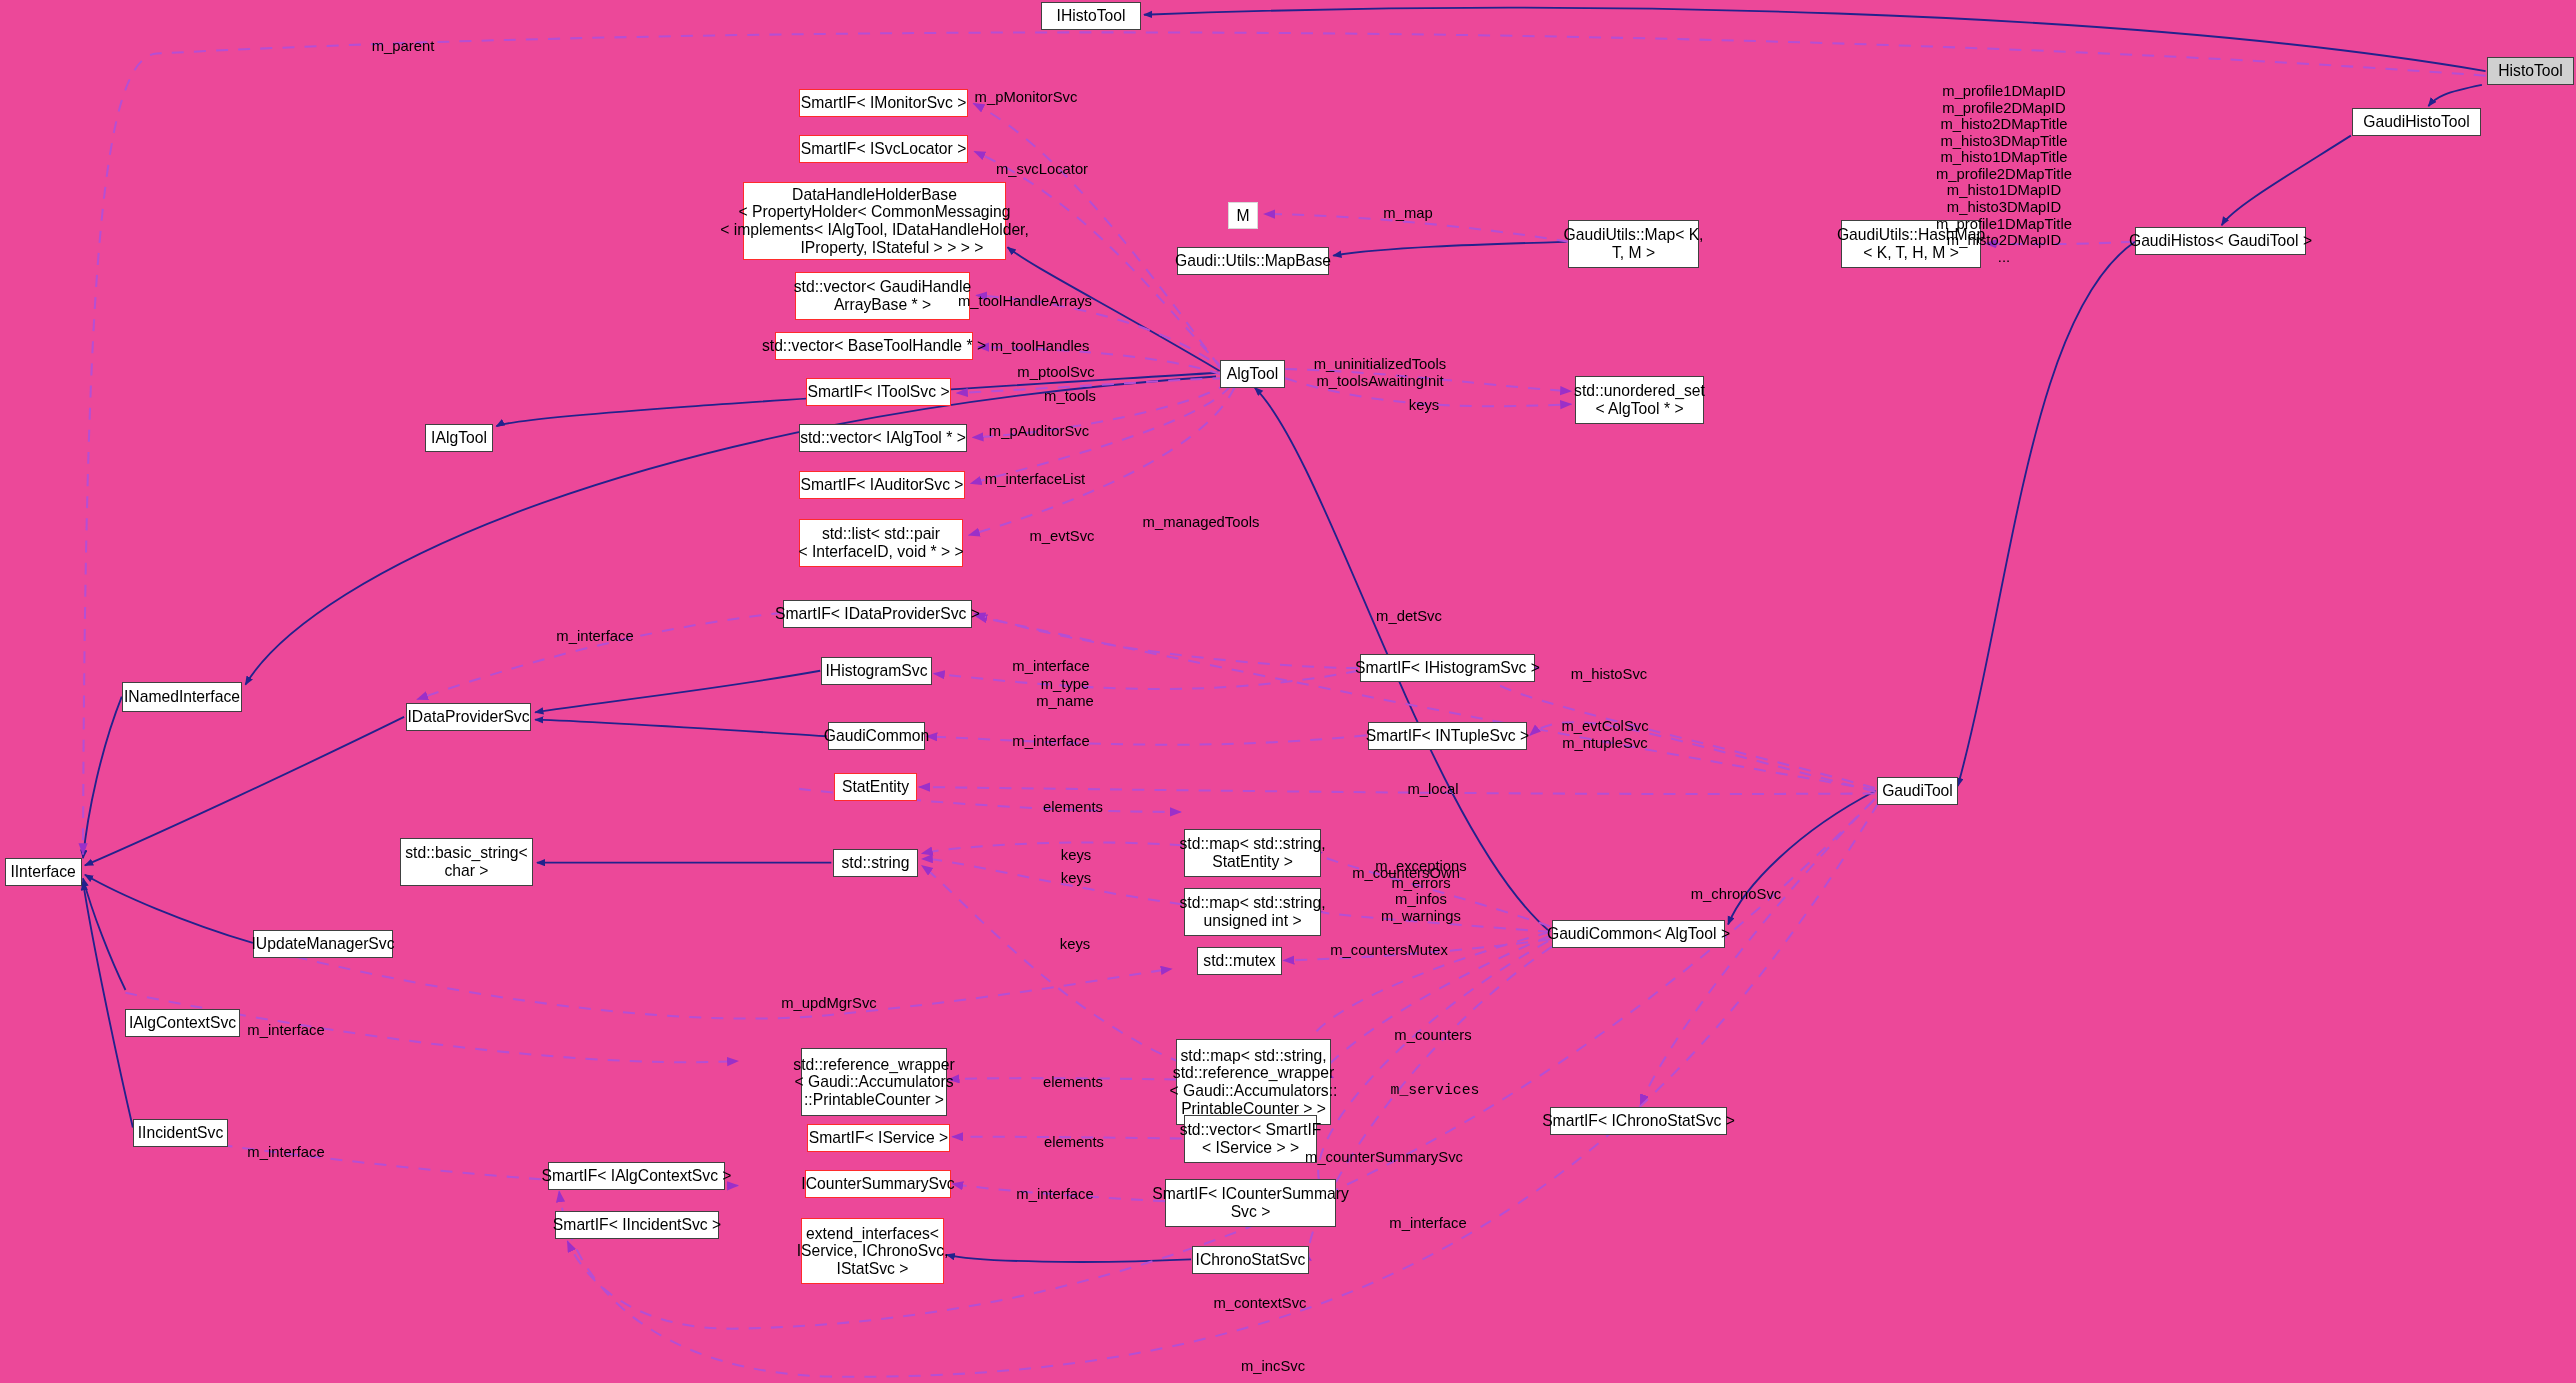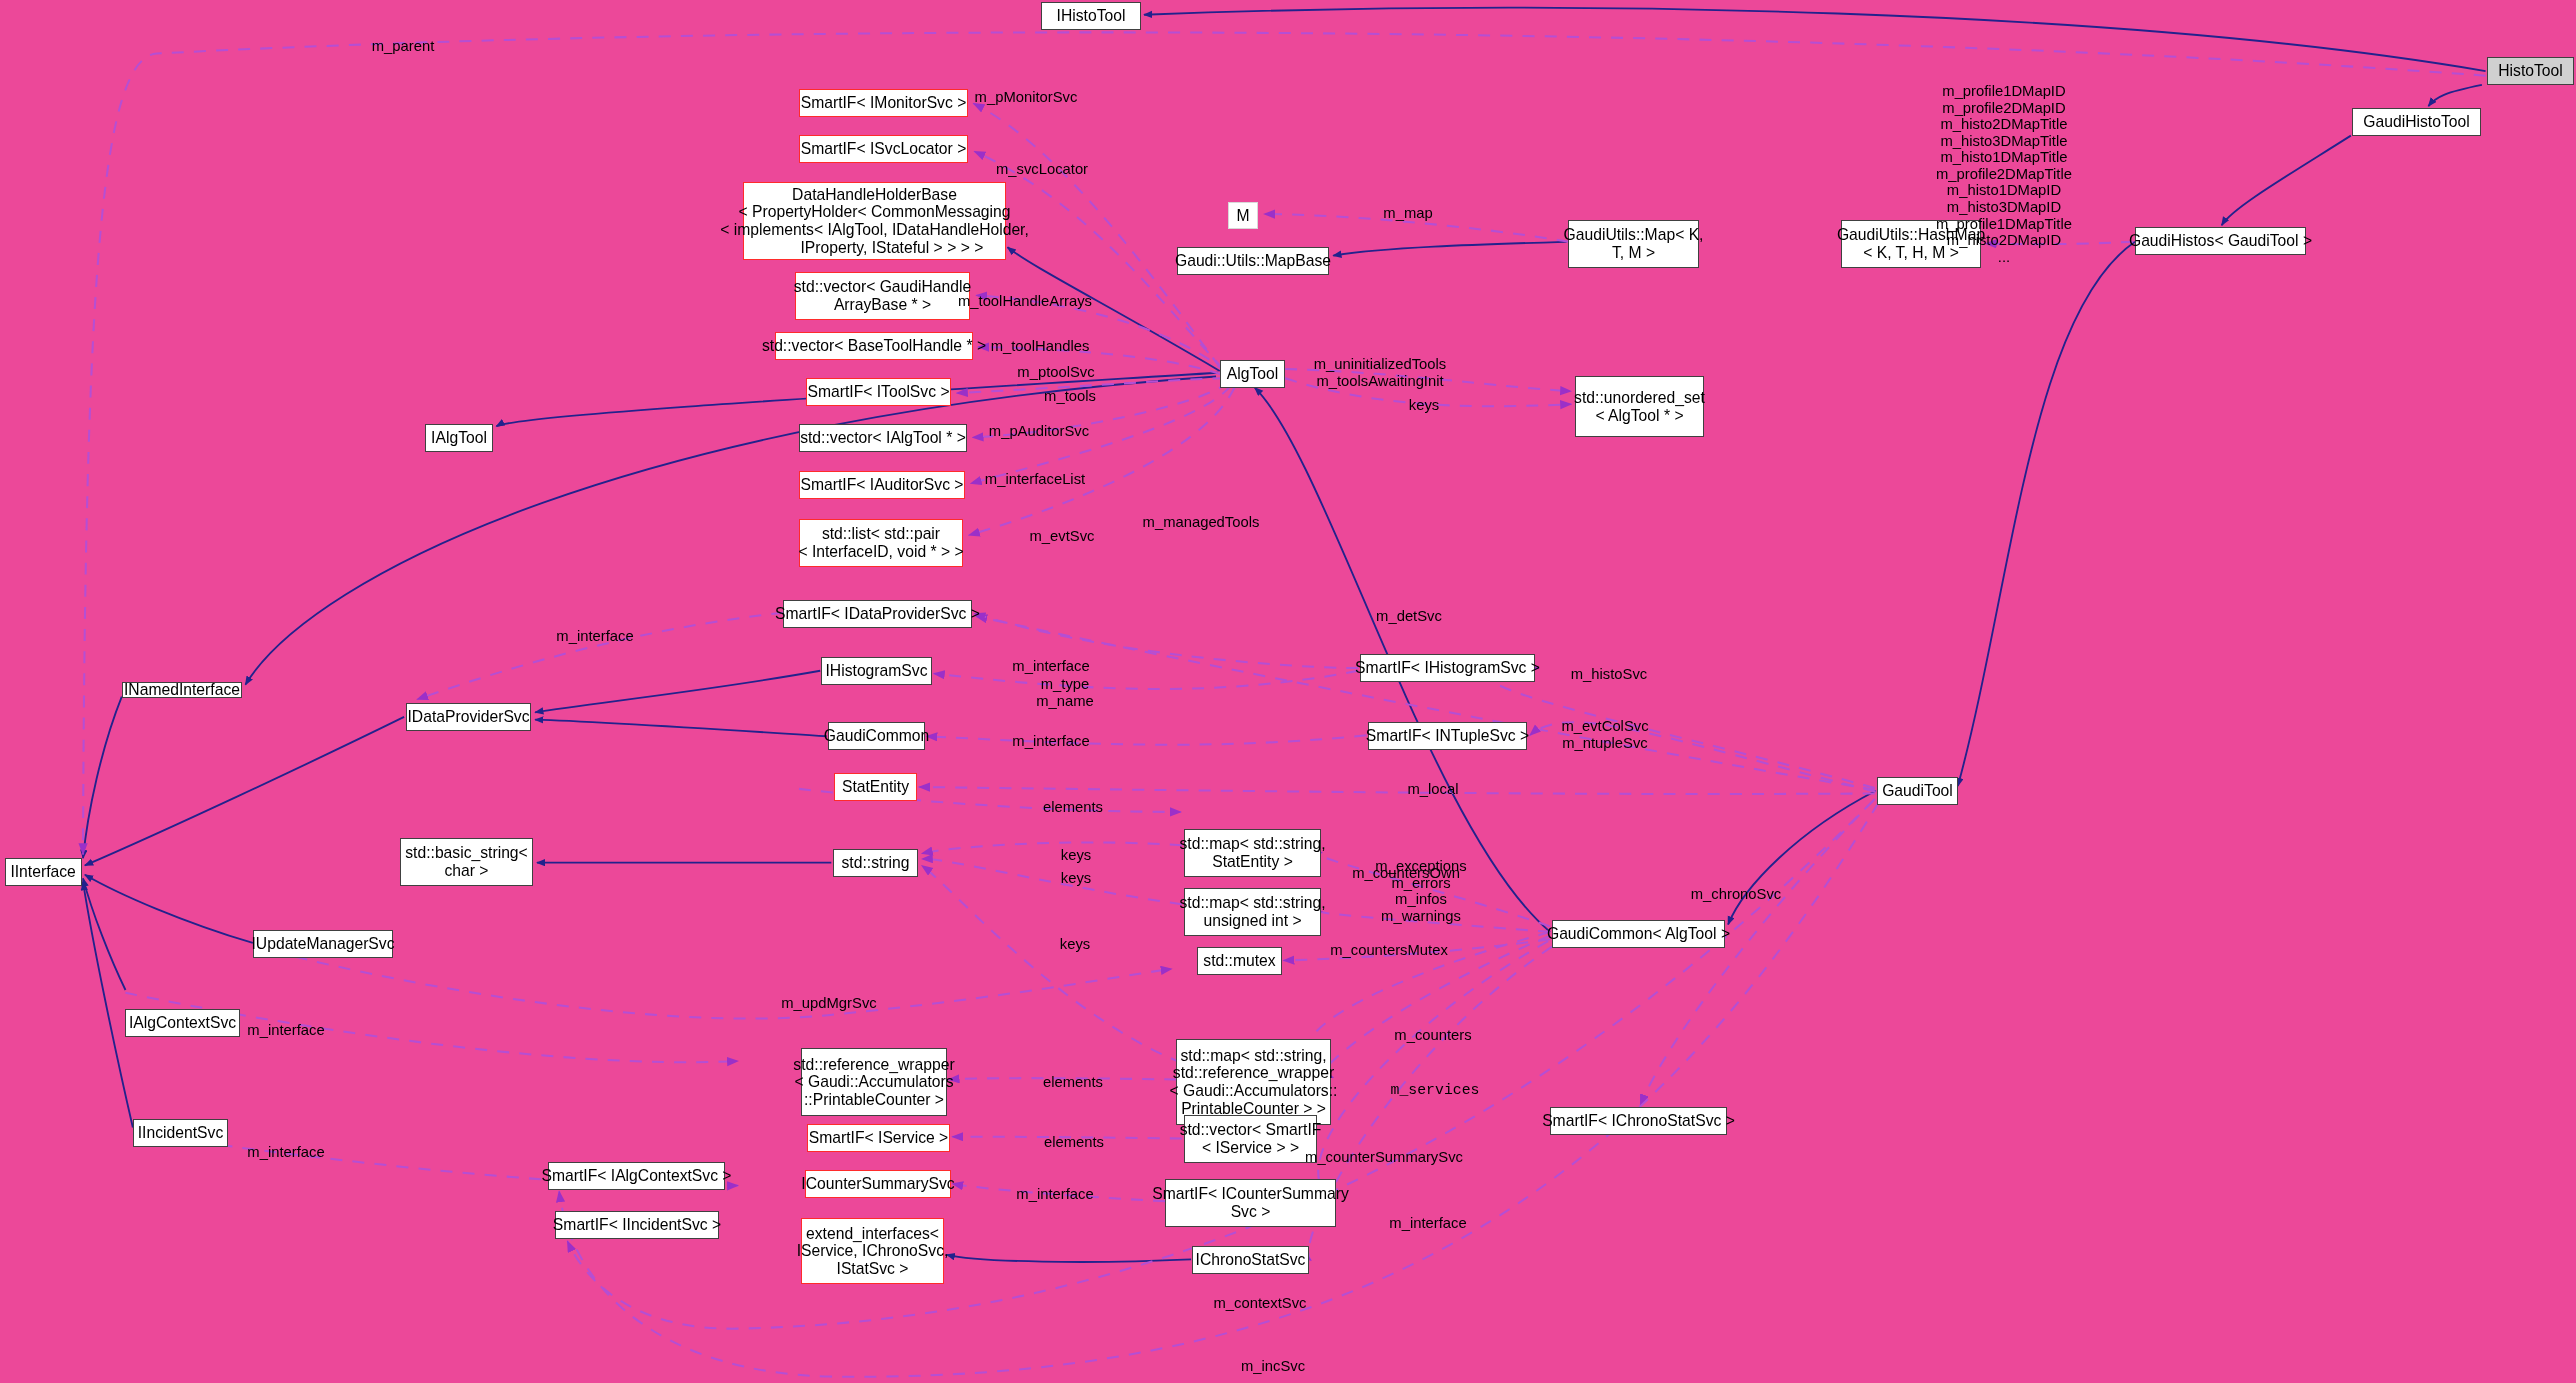--- a/index.html
+++ b/index.html
@@ -138,29 +138,29 @@
       <div class="node grey" style="left: 1568px; top: 220px; width: 131px; height: 48px;">GaudiUtils::Map&lt; K,
 T, M &gt;</div>
       <div class="node grey" style="left: 1841px; top: 220px; width: 140px; height: 48px;">GaudiUtils::HashMap
 &lt; K, T, H, M &gt;</div>
       <div class="node grey" style="left: 2135px; top: 227px; width: 171px; height: 28px;">GaudiHistos&lt; GaudiTool &gt;</div>
       <div class="node red" style="left: 795px; top: 272px; width: 175px; height: 48px;">std::vector&lt; GaudiHandle
 ArrayBase * &gt;</div>
       <div class="node red" style="left: 775px; top: 332px; width: 198px; height: 28px;">std::vector&lt; BaseToolHandle * &gt;</div>
       <div class="node red" style="left: 806px; top: 378px; width: 145px; height: 28px;">SmartIF&lt; IToolSvc &gt;</div>
       <div class="node grey" style="left: 1220px; top: 360px; width: 65px; height: 28px;">AlgTool</div>
-      <div class="node grey" style="left: 1575px; top: 376px; width: 129px; height: 61px;">std::unordered_set
+      <div class="node grey" style="left: 1575px; top: 376px; width: 129px; height: 48px;">std::unordered_set
 &lt; AlgTool * &gt;</div>
       <div class="node grey" style="left: 425px; top: 424px; width: 68px; height: 28px;">IAlgTool</div>
       <div class="node grey" style="left: 799px; top: 424px; width: 168px; height: 28px;">std::vector&lt; IAlgTool * &gt;</div>
       <div class="node red" style="left: 799px; top: 471px; width: 166px; height: 28px;">SmartIF&lt; IAuditorSvc &gt;</div>
       <div class="node red" style="left: 799px; top: 519px; width: 164px; height: 48px;">std::list&lt; std::pair
 &lt; InterfaceID, void * &gt; &gt;</div>
       <div class="node grey" style="left: 783px; top: 600px; width: 189px; height: 28px;">SmartIF&lt; IDataProviderSvc &gt;</div>
-      <div class="node grey" style="left: 122px; top: 682px; width: 120px; height: 16px;">INamedInterface</div>
+      <div class="node grey" style="left: 122px; top: 682px; width: 120px; height: 30px;">INamedInterface</div>
       <div class="node grey" style="left: 821px; top: 657px; width: 111px; height: 28px;">IHistogramSvc</div>
       <div class="node grey" style="left: 1360px; top: 654px; width: 175px; height: 28px;">SmartIF&lt; IHistogramSvc &gt;</div>
       <div class="node grey" style="left: 406px; top: 703px; width: 125px; height: 28px;">IDataProviderSvc</div>
       <div class="node grey" style="left: 828px; top: 722px; width: 97px; height: 28px;">GaudiCommon</div>
       <div class="node grey" style="left: 1368px; top: 722px; width: 159px; height: 28px;">SmartIF&lt; INTupleSvc &gt;</div>
       <div class="node red" style="left: 834px; top: 773px; width: 83px; height: 28px;">StatEntity</div>
       <div class="node grey" style="left: 1877px; top: 777px; width: 81px; height: 28px;">GaudiTool</div>
       <div class="node grey" style="left: 400px; top: 838px; width: 133px; height: 48px;">std::basic_string&lt;
 char &gt;</div>
       <div class="node grey" style="left: 833px; top: 849px; width: 85px; height: 28px;">std::string</div>

